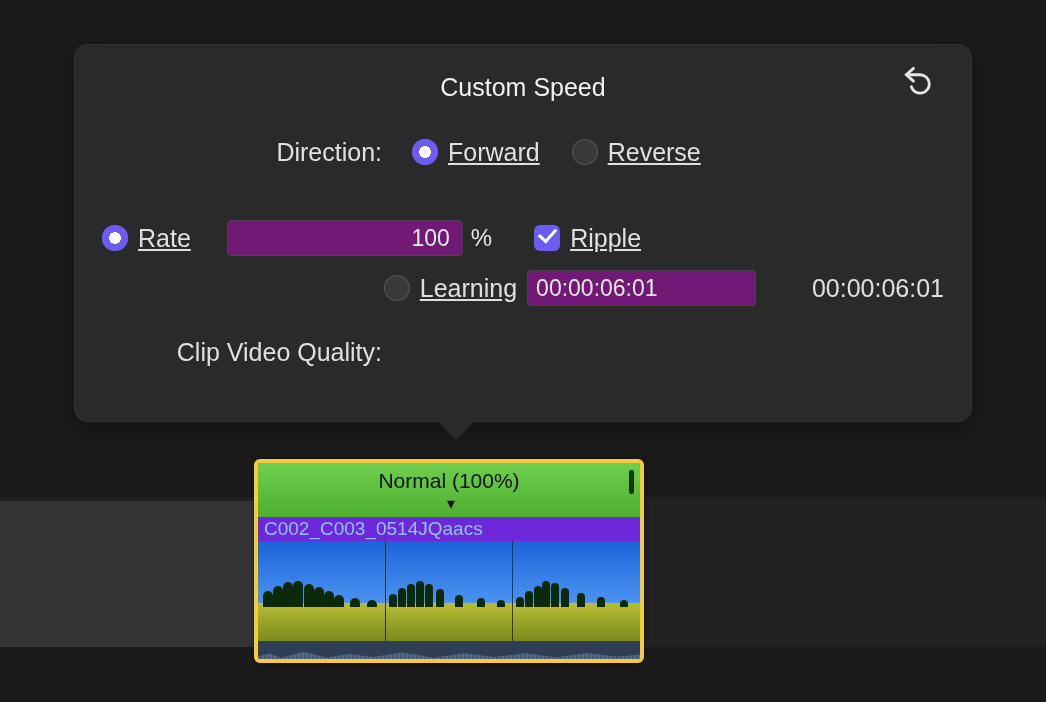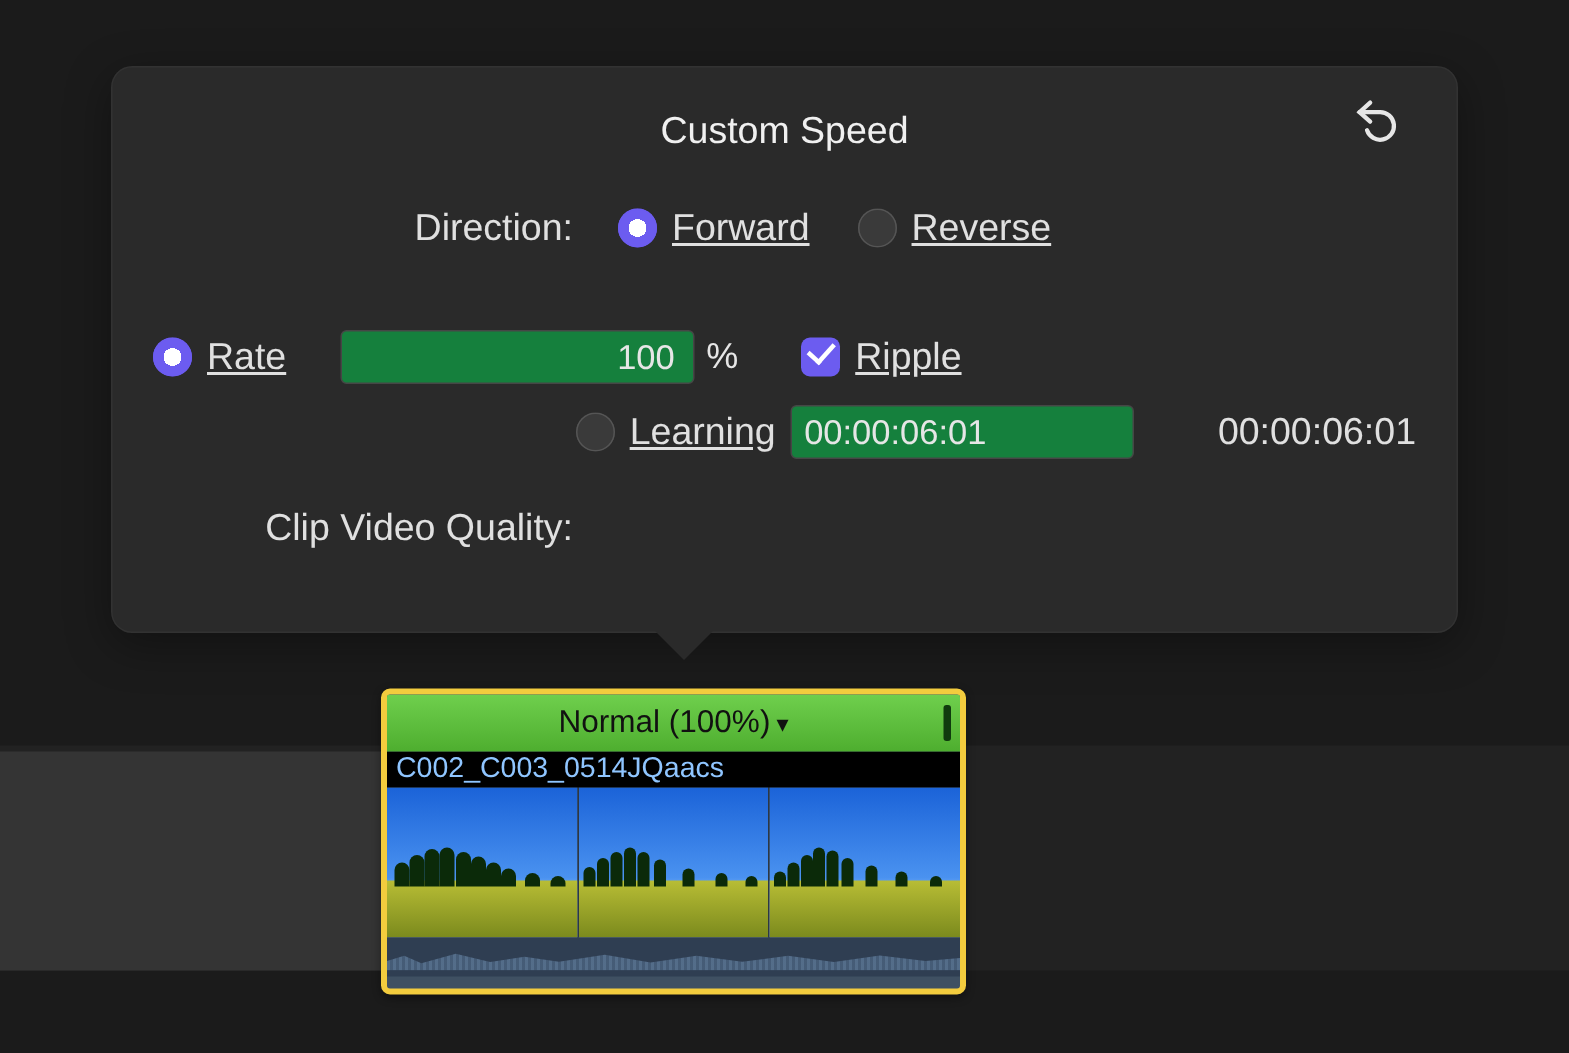--- a/index.html
+++ b/index.html
@@ -83,21 +83,21 @@
   }
 
   .radio-label {
     font-size: 25px;
     color: #e0e0e0;
     margin-right: 32px;
     text-decoration: underline;
   }
 
   .value-field {
-    background: #15803d;
+    background: #701a75;
     border: 1px solid #464646;
     border-radius: 4px;
     height: 34px;
     line-height: 34px;
     padding: 0 12px;
     font-size: 23px;
     color: #e6e6e6;
     text-align: right;
   }
   #rate-field { width: 210px; margin-left: 4px; }
@@ -197,37 +197,38 @@
     top: 459px;
     width: 382px;
     height: 196px;
     border: 4px solid #f3cc3e;
     border-radius: 6px;
     background: #3f5062;
     overflow: hidden;
     box-shadow: 0 2px 6px rgba(0,0,0,.4);
   }
   .clip-speed-bar {
-    height: 38px;
+    height: 54px;
     background: linear-gradient(#6fcf4d,#4eae2f);
     display: flex;
     align-items: center;
     justify-content: center;
     color: #111;
     font-size: 21px;
     position: relative;
+    flex-direction: column;
   }
   .clip-speed-bar .chev { margin-left: 4px; font-size: 16px; position: relative; top:1px;}
   .clip-speed-bar .handle {
     position:absolute; right:6px; top:7px;
     width:5px; height:24px; background:#103b0e; border-radius:2px;
   }
   .clip-name-bar {
     height: 24px;
-    background: #000000;
+    background: #6d28d9;
     color: #8fc5ff;
     font-size: 19px;
     padding-left: 6px;
     line-height: 24px;
     white-space: nowrap;
     overflow: hidden;
   }
   .thumbs {
     height: 100px;
     display: flex;

